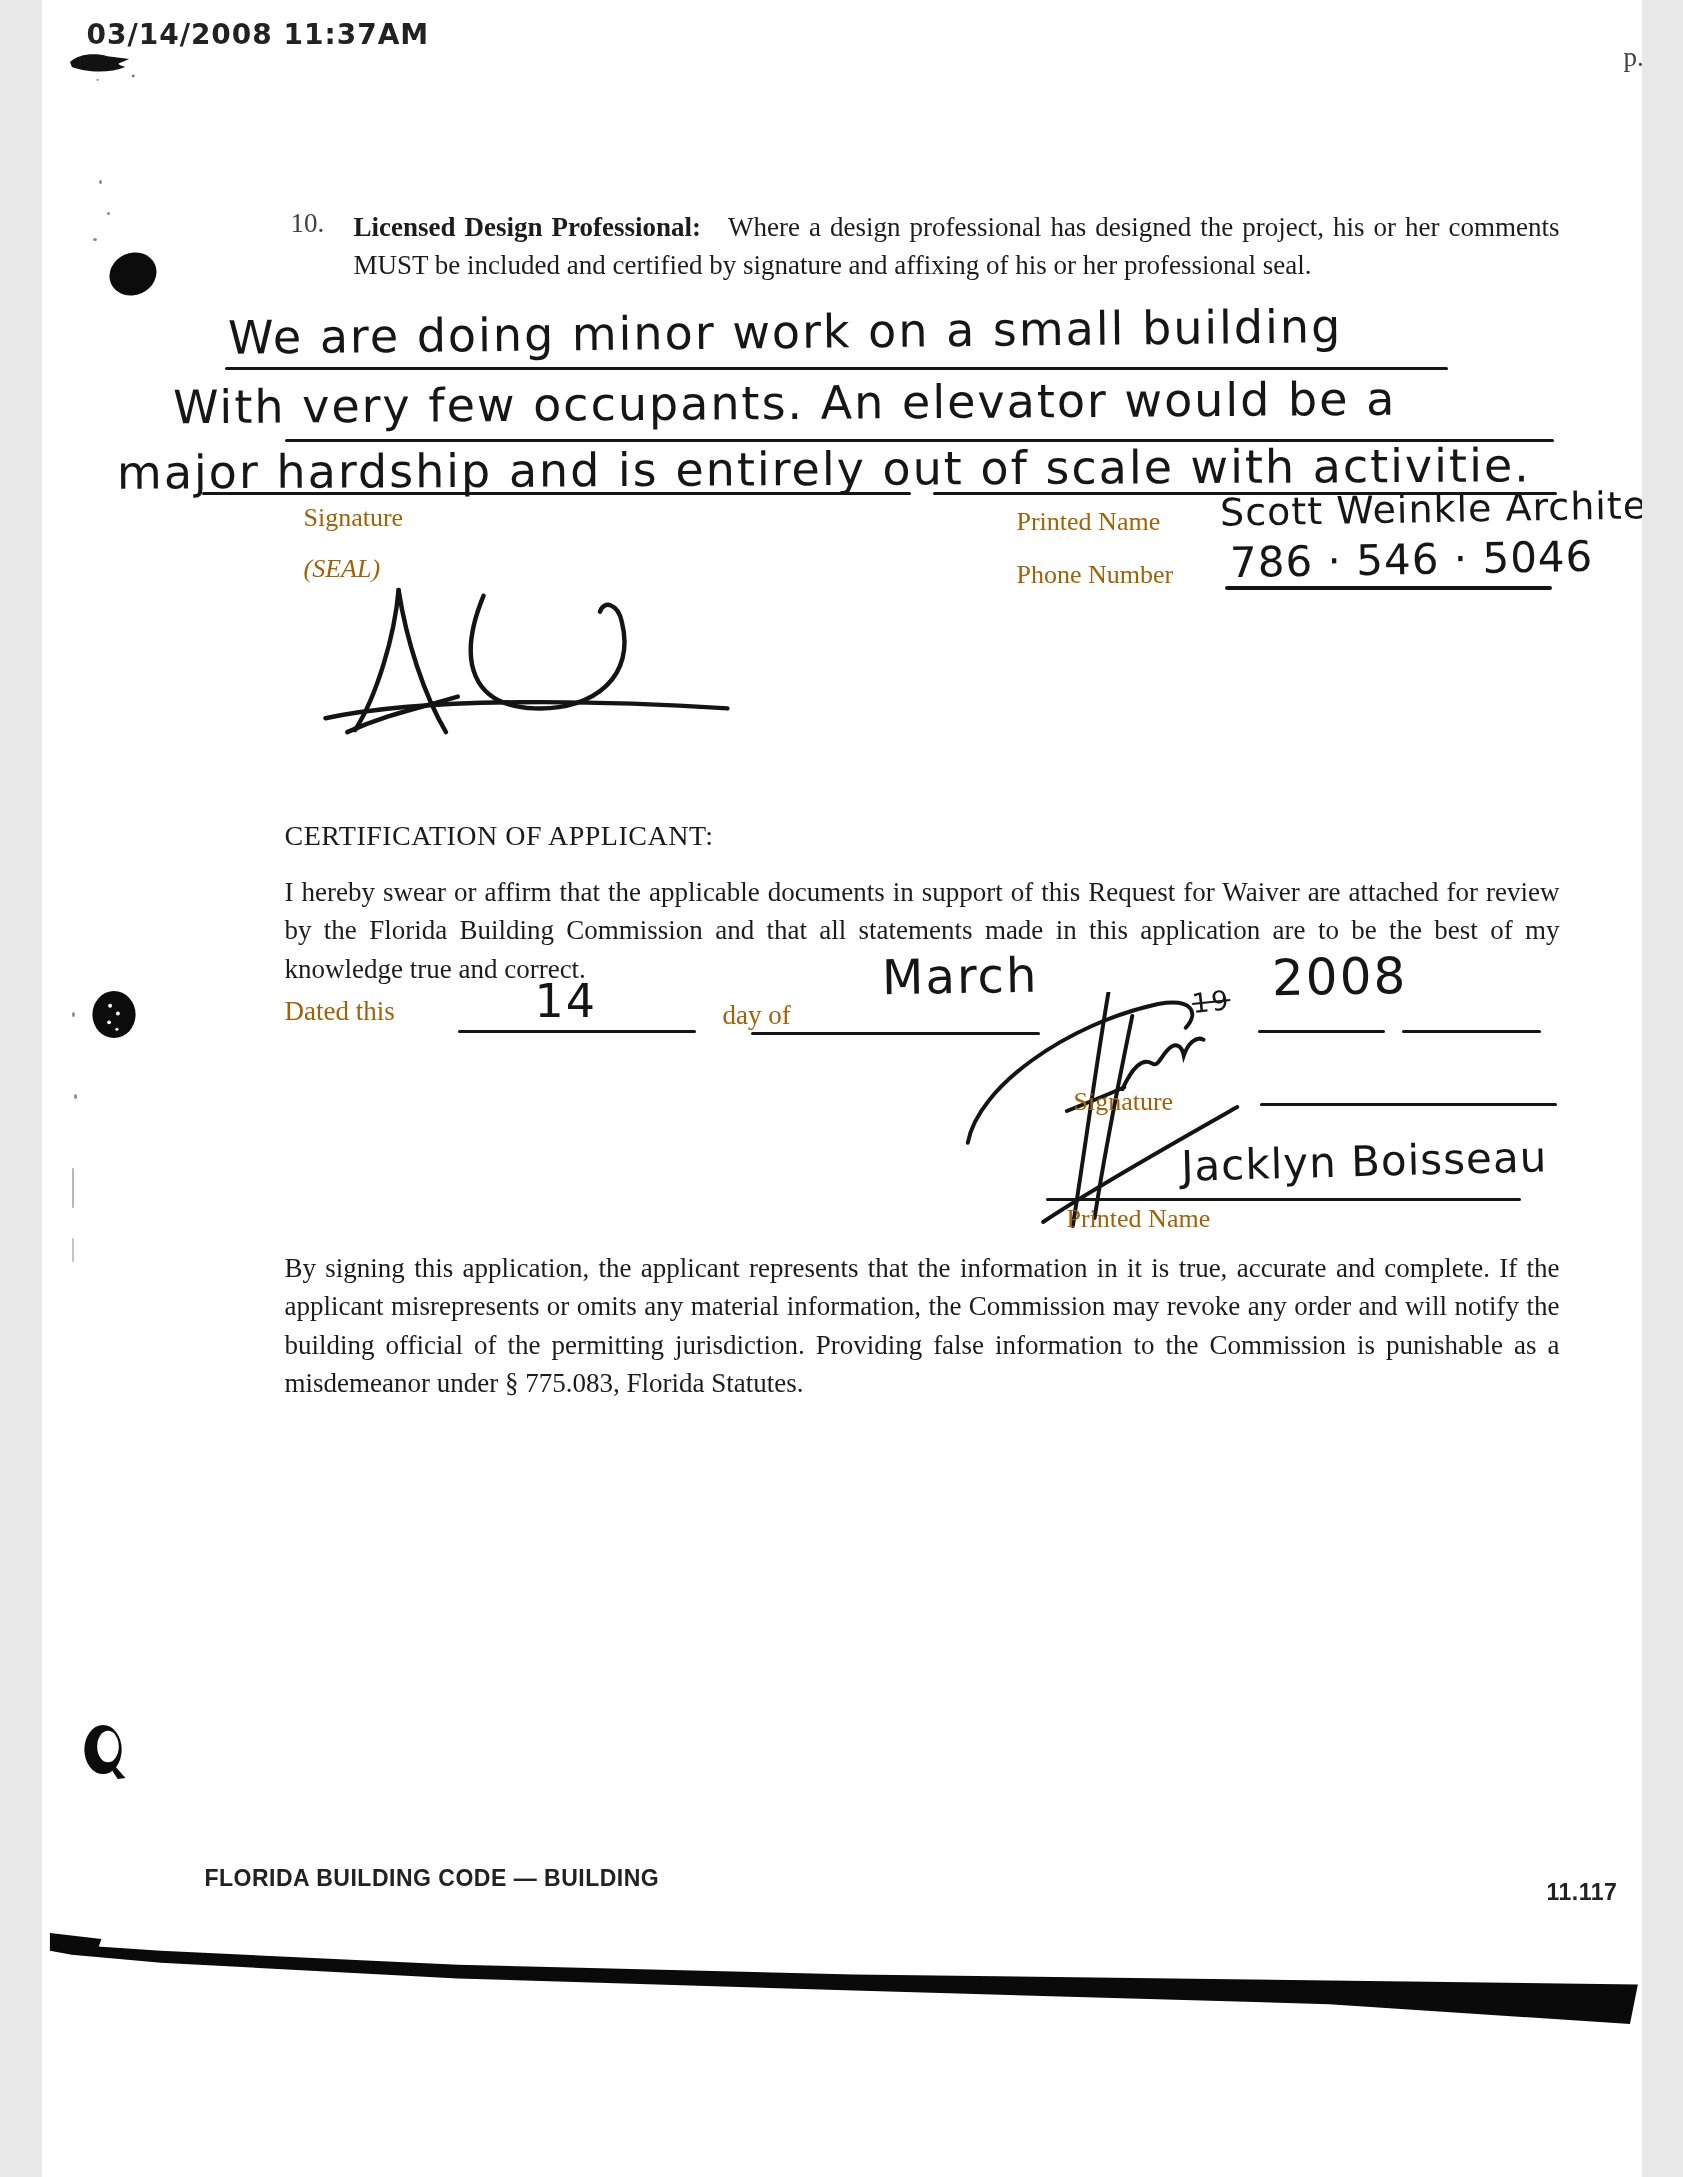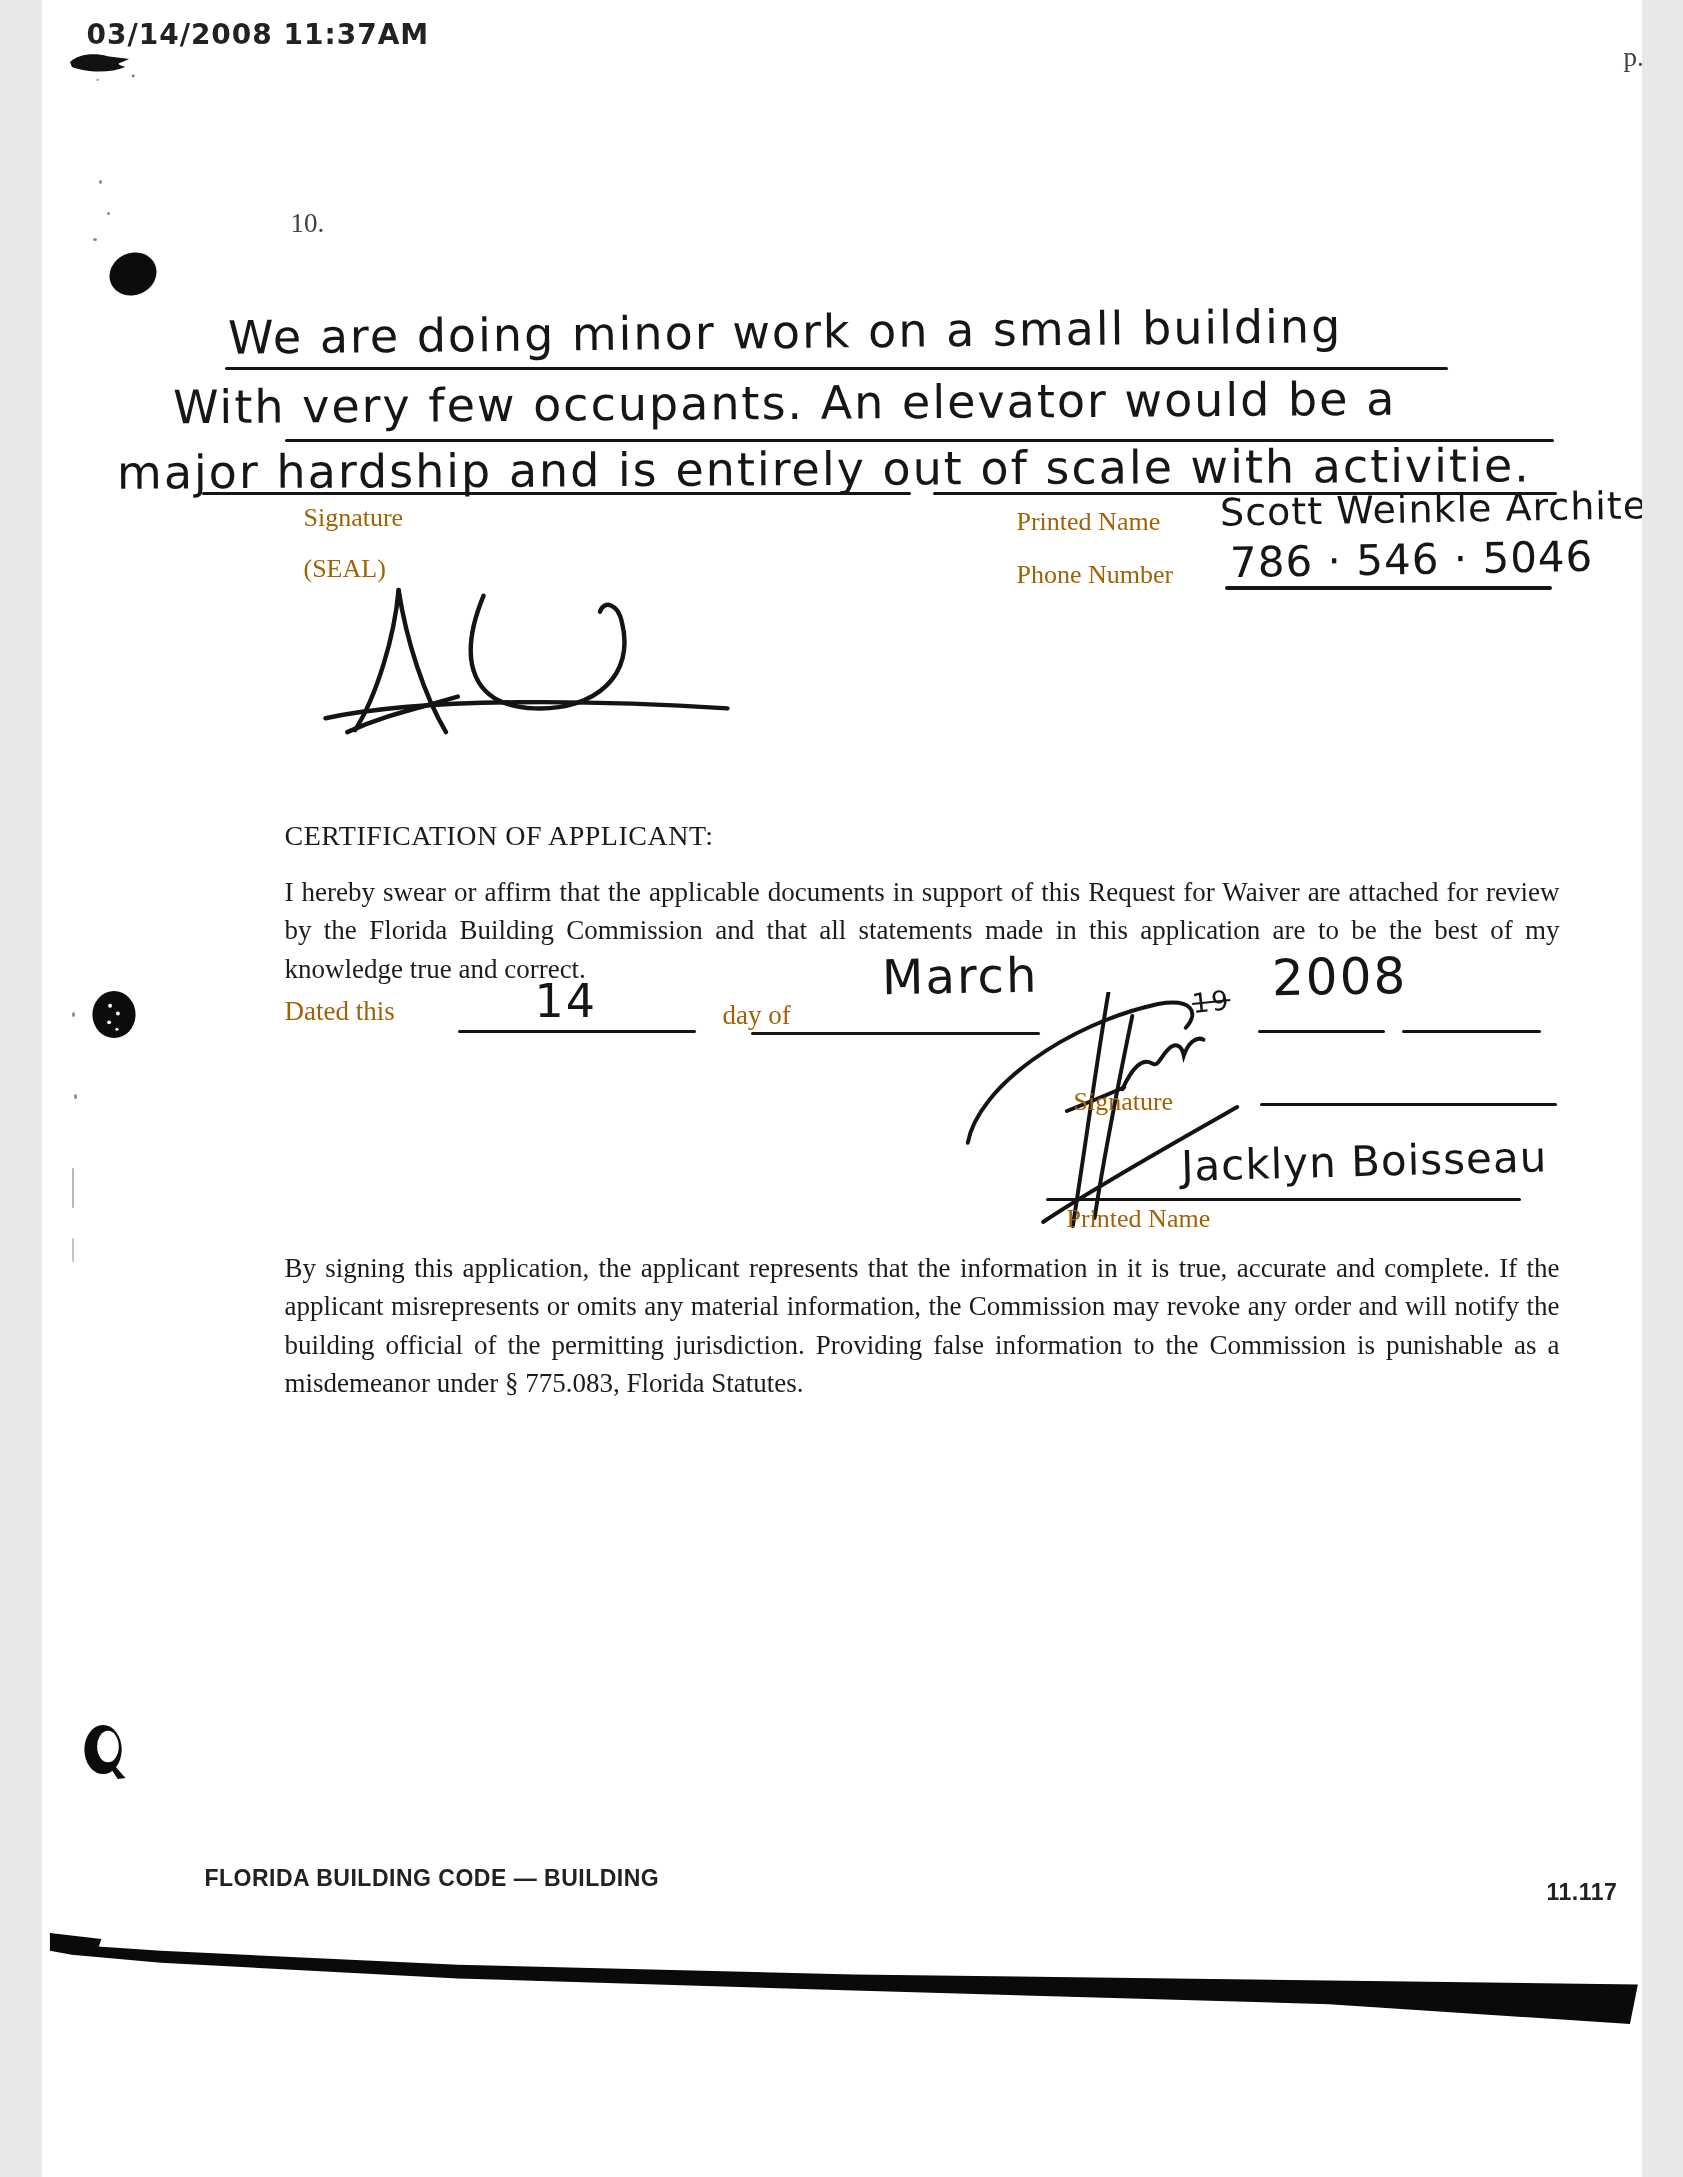--- a/index.html
+++ b/index.html
@@ -52,36 +52,40 @@
   <div class="speck" style="left:30px; top:1168px; width:2px; height:40px; border-radius:2px; background:#b9b9b9;"></div>
   <div class="speck" style="left:30px; top:1238px; width:2px; height:24px; border-radius:2px; background:#c4c4c4;"></div>
 
   <svg class="abs" style="left:40px; top:1723px;" width="46" height="57" viewBox="0 0 46 58">
     <ellipse cx="21" cy="27" rx="19" ry="25" fill="#0c0c0c"></ellipse>
     <ellipse cx="26" cy="24" rx="11" ry="16" fill="#fff"></ellipse>
     <path d="M30,40 C35,46 40,52 44,56 L36,57 C32,51 29,46 26,42 Z" fill="#0c0c0c"></path>
   </svg>
 
   <div class="abs serif" style="left:249px; top:208px; font-size:27px; font-weight:400;text-align:center;">10.</div>
+  <div class="abs para" style="left:312px; top:208px; width:1206px;">
+    <span style="font-weight:700;">Licensed Design Professional:</span>
+    <span>&nbsp;&nbsp;</span><span>Where a design professional has designed the project, his or her comments MUST be included and certified by signature and affixing of his or her professional seal.</span>
+  </div>
 
   <div class="abs hw" style="left:186px; top:305px; font-size:46px; transform:rotate(-0.6deg);">We are doing minor work on a small building</div>
   <div class="uline" style="left:183px; top:367px; width:1223px;"></div>
 
   <div class="abs hw" style="left:131px; top:376px; font-size:46px; transform:rotate(-0.4deg);">With very few occupants. An elevator would be a</div>
   <div class="uline" style="left:243px; top:439px; width:1269px;"></div>
 
   <div class="abs hw" style="left:75px; top:442px; font-size:46px; transform:rotate(-0.3deg);">major hardship and is entirely out of scale with activitie.</div>
   <div class="uline" style="left:160px; top:492px; width:709px;"></div>
   <div class="uline" style="left:891px; top:492px; width:624px;"></div>
 
   <div class="abs label" style="left:262px; top:503px;">Signature</div>
   <div class="abs label" style="left:975px; top:507px;">Printed Name</div>
   <div class="abs hw" style="left:1178px; top:487px; font-size:38px; transform:rotate(-1deg); letter-spacing:1px;">Scott Weinkle Archite</div>
 
-  <div class="abs label" style="left:262px; top:554px;">(SEAL)</div>
+  <div class="abs label" style="left:262px; top:554px;font-style:italic;">(SEAL)</div>
   <div class="abs label" style="left:975px; top:560px;">Phone Number</div>
   <div class="abs hw" style="left:1188px; top:535px; font-size:42px; transform:rotate(-1deg); letter-spacing:1px;">786 · 546 · 5046</div>
   <div class="uline" style="left:1183px; top:586px; width:327px; height:4px;"></div>
 
   <svg class="abs" style="left:265px; top:582px;" width="431" height="158" viewBox="0 0 435 160">
     <g fill="none" stroke="#141414" stroke-width="4.5" stroke-linecap="round">
       <path d="M 92,8 C 88,55 70,115 48,150"></path>
       <path d="M 92,8 C 100,60 118,115 140,152"></path>
       <path d="M 40,152 C 80,134 112,128 152,116"></path>
       <path d="M 18,138 C 120,116 300,120 425,128"></path>

